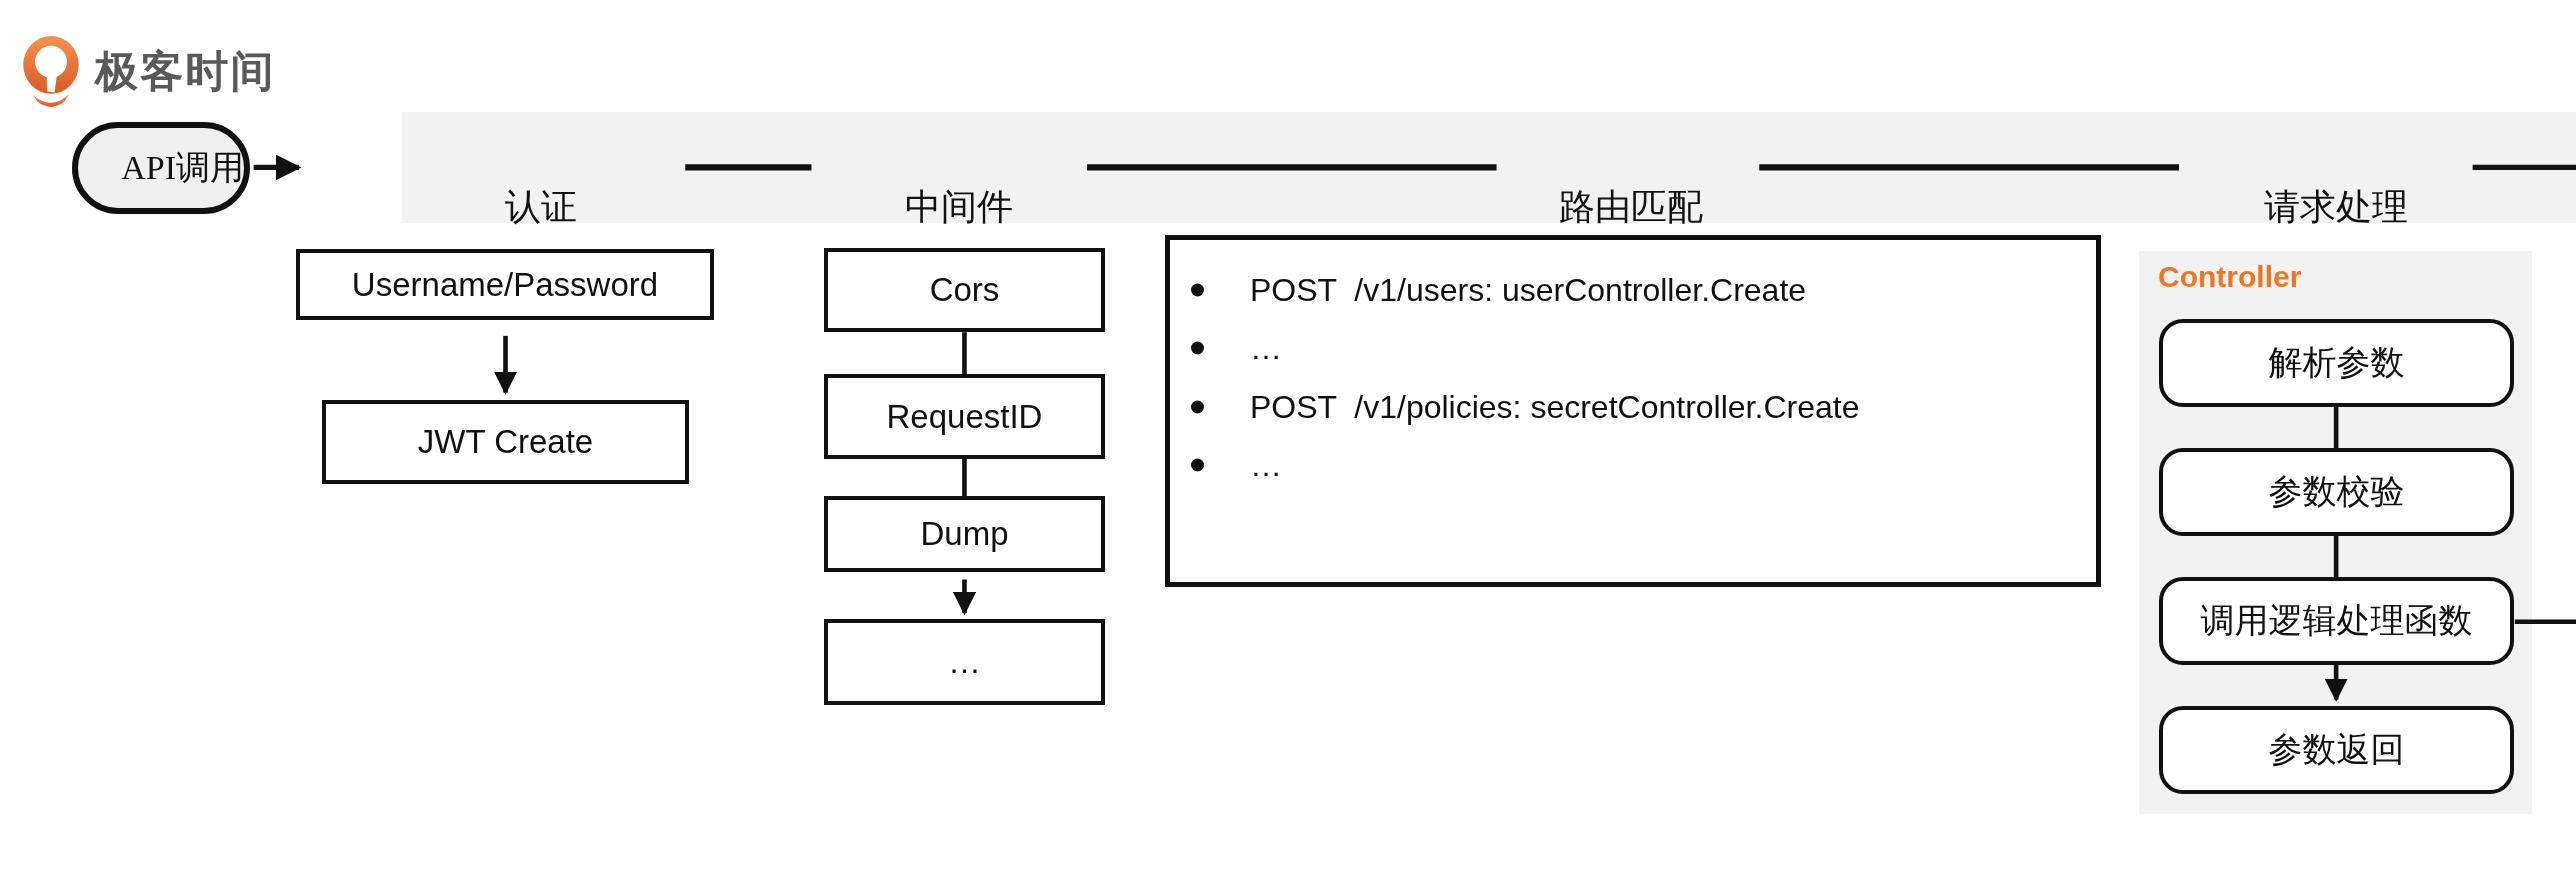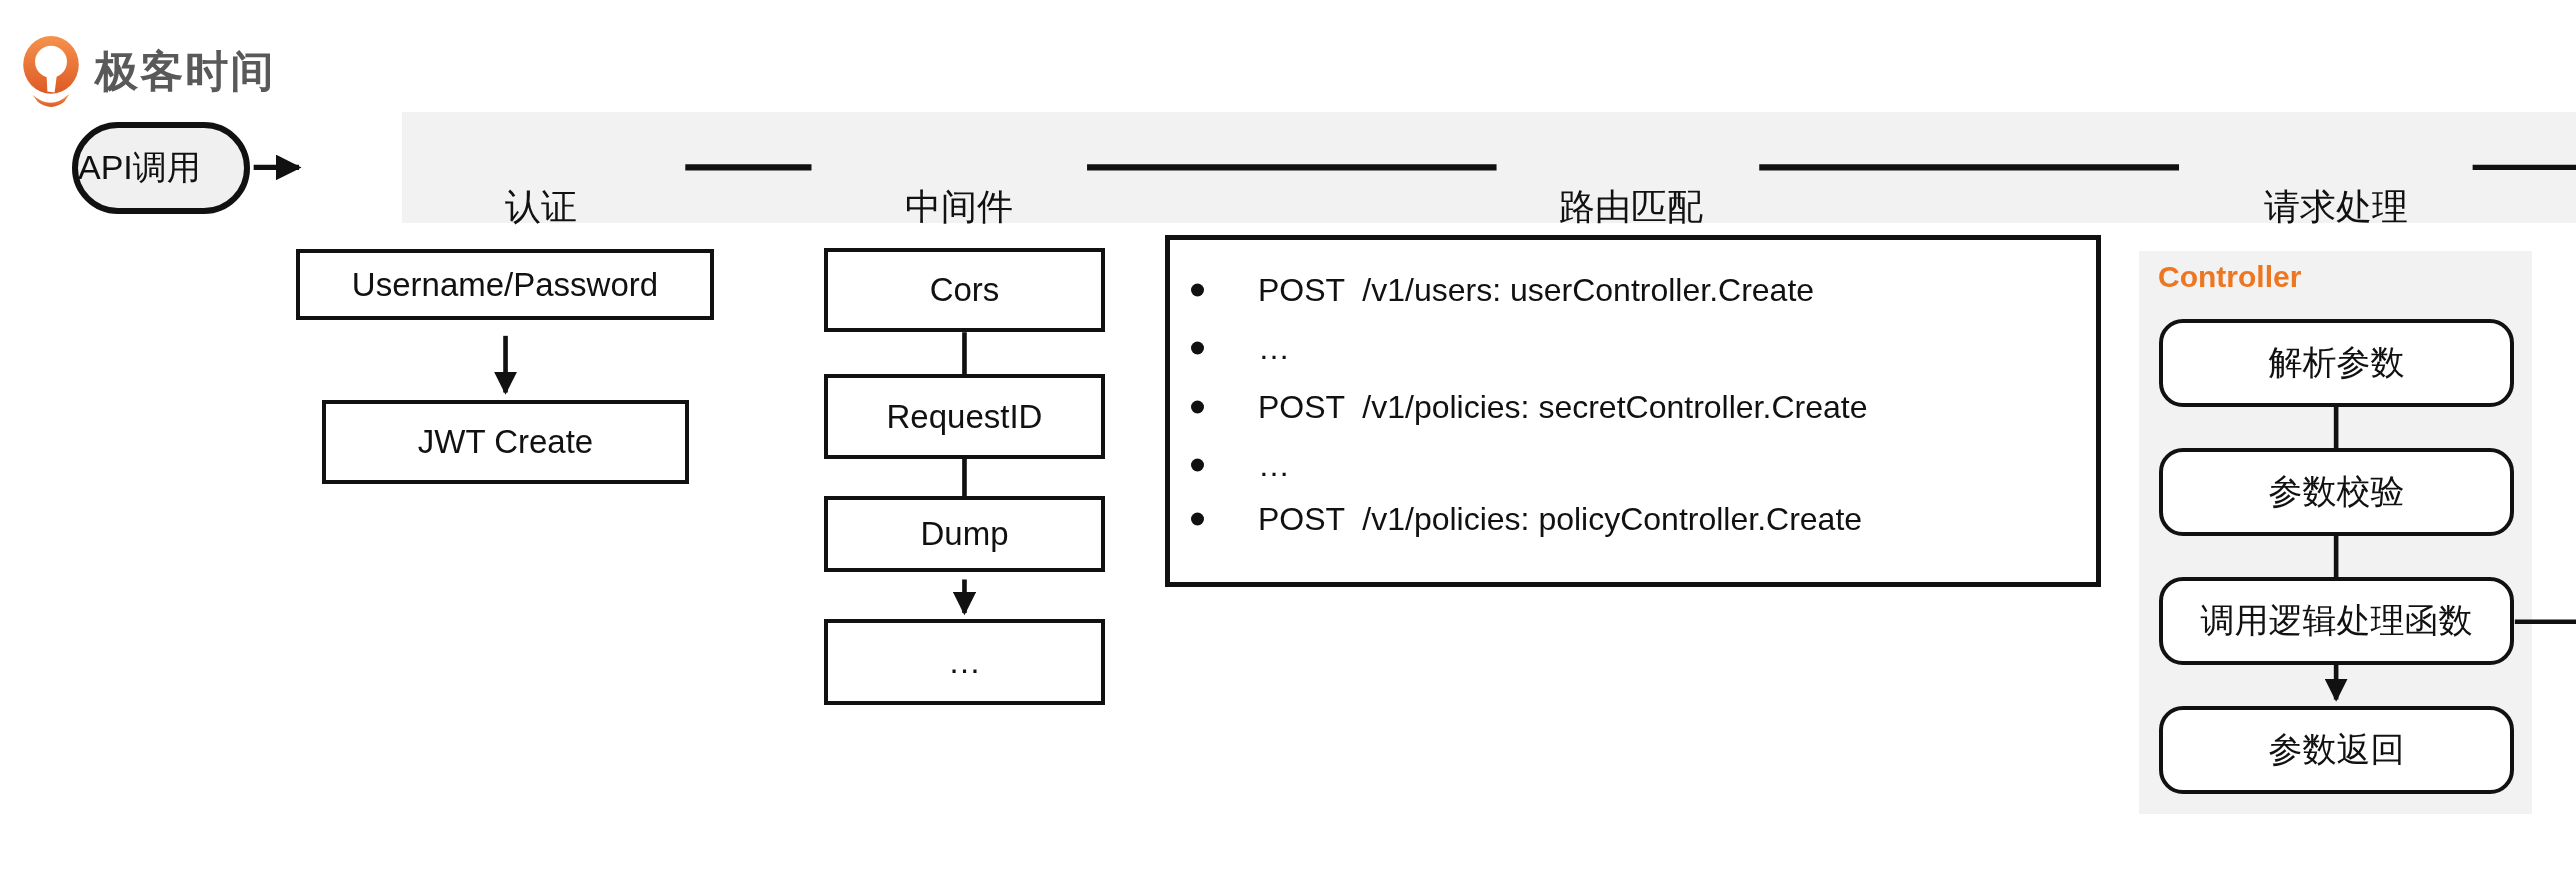--- a/index.html
+++ b/index.html
@@ -12,33 +12,33 @@
   
   .logo-wrap{position:absolute;left:21.6px;top:35px;display:flex;align-items:center;gap:15.5px;z-index:2;}
   .brand-text{font-size:43px;font-weight:700;color:#595959;letter-spacing:2.1px;line-height:1;text-align:right;}
 
   
   .banner{position:absolute;left:402px;top:112px;width:2537px;height:111px;background:#F2F2F2;}
   .stage-label{position:absolute;top:167px;transform:translate(-50%,-50%);font-size:36px;color:#111;white-space:nowrap;z-index:2;margin-top:40px;}
 
   
   .stadium{position:absolute;left:72px;top:122px;width:178px;height:92px;background:#F0F0F0;
-    border:6.2px solid #111;border-radius:49px;display:flex;align-items:center;justify-content:flex-start;
-    font-size:34px;z-index:2;box-sizing:border-box;white-space:nowrap;}
+    border:6.2px solid #111;border-radius:49px;display:flex;align-items:center;justify-content:flex-end;
+    font-size:34px;z-index:2;box-sizing:border-box;white-space:nowrap;font-family:Liberation Serif, serif;}
 
   
   .nbox{position:absolute;background:#ffffff;border:4.6px solid #111;box-sizing:border-box;
     display:flex;align-items:center;justify-content:center;font-size:33px;z-index:2;white-space:nowrap;}
 
   
   .route-box{position:absolute;left:1165px;top:235px;width:936px;height:352px;background:#ffffff;
     border:5.7px solid #111;box-sizing:border-box;z-index:2;}
   .route-item{position:absolute;left:20.6px;display:flex;align-items:center;transform:translateY(-50%);}
   .route-bullet{width:13.4px;height:13.4px;border-radius:50%;background:#111;margin-right:46px;flex:0 0 auto;}
-  .route-text{font-size:32px;color:#111;white-space:pre;margin-left:8px;}
+  .route-text{font-size:32px;color:#111;white-space:pre;}
 
   
   .ctl-panel{position:absolute;left:2139px;top:251px;width:393px;height:563px;background:#F2F2F2;z-index:0;}
   .ctl-label{position:absolute;left:2158px;top:260px;font-size:30px;font-weight:700;z-index:2;}
   .ctl-step{left:2159px;width:355px;height:88px;font-size:34px;border-radius:24px;}
   .orange-text{color:#ED7621;}
 
   svg.overlay{position:absolute;left:0;top:0;z-index:1;pointer-events:none;}
 </style>
 </head>
@@ -102,24 +102,20 @@
       <span class="route-text">…</span>
     </div>
     <div class="route-item" style="top:167px">
       <span class="route-bullet"></span>
       <span class="route-text">POST  /v1/policies: secretController.Create</span>
     </div>
     <div class="route-item" style="top:225px">
       <span class="route-bullet"></span>
       <span class="route-text">…</span>
     </div>
-    <div class="route-item" style="top:279px">
-      <span class="route-bullet"></span>
-      <span class="route-text">POST  /v1/policies: policyController.Create</span>
-    </div>
   </div>
 
   <div class="ctl-panel"></div>
   <span class="ctl-label orange-text">Controller</span>
 
   <div class="nbox ctl-step" style="top:319px">
     <span>解析参数</span>
   </div>
   <div class="nbox ctl-step" style="top:448px">
     <span>参数校验</span>

